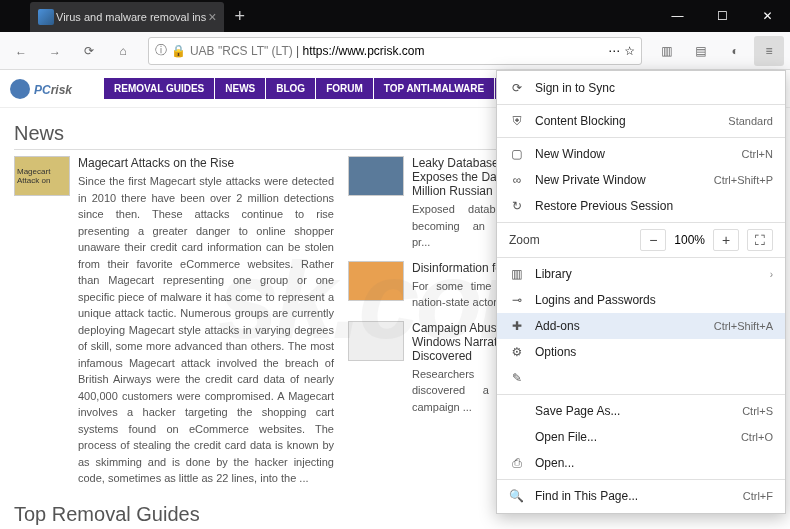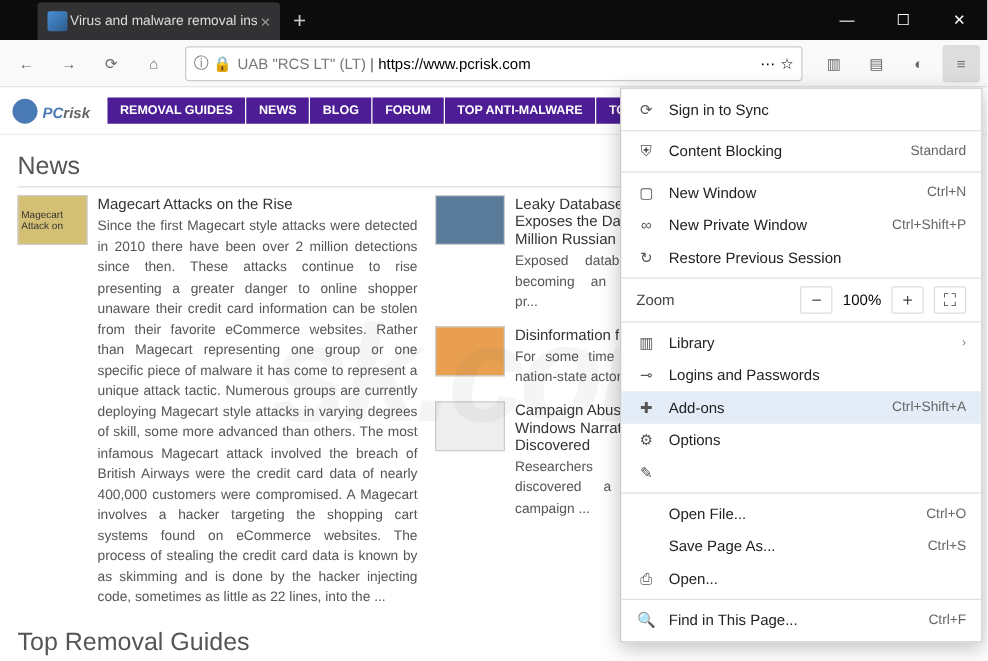--- a/index.html
+++ b/index.html
@@ -13,21 +13,21 @@
 .winctl{margin-left:auto;display:flex}
 .winctl div{width:45px;height:32px;display:flex;align-items:center;justify-content:center;color:#fff;cursor:pointer}
 .toolbar{height:38px;background:#f9f9fa;border-bottom:1px solid #ddd;display:flex;align-items:center;padding:0 6px;gap:4px}
 .tbtn{width:30px;height:30px;display:flex;align-items:center;justify-content:center;color:#666;border-radius:3px;cursor:pointer}
 .urlbar{flex:1;height:28px;background:#fff;border:1px solid #ccc;border-radius:3px;display:flex;align-items:center;padding:0 6px;margin:0 6px;gap:4px}
 .lock{color:#12bc00;font-size:12px}
 .urltext{flex:1;font-size:12px;color:#555}
 .urltext .pre{color:#777}
 .urltext .dom{color:#000}
 .page{height:459px;overflow:hidden;position:relative;background:#fff}
-.sitehead{height:38px;background:#fff;display:flex;align-items:center;padding:0 10px;gap:14px;border-bottom:1px solid #eee}
+.sitehead{height:38px;background:#fff;display:flex;align-items:center;padding:0 10px;gap:32px;border-bottom:1px solid #eee}
 .logo{display:flex;align-items:center;gap:4px}
 .logo-icon{width:20px;height:20px;border-radius:50%;background:#4a7ab5}
 .logo-text{font-size:18px;font-style:italic;font-weight:bold}
 .logo-text .pc{color:#4a7ab5}.logo-text .rk{color:#666}
 .navbar{display:flex;gap:1px}
 .navitem{background:#4c1d95;color:#fff;font-size:10px;padding:5px 10px;font-weight:bold;cursor:pointer}
 .content{padding:8px 14px;display:flex;gap:18px}
 .maincol{flex:1}
 .sidecol{width:210px}
 h2.sec{font-size:20px;color:#555;font-weight:normal;margin:6px 0;border-bottom:1px solid #ddd;padding-bottom:4px}
@@ -230,27 +230,27 @@
   <div class="mrow">
       <span class="mico">⚙</span>
       <span class="mlabel">Options</span>
     </div>
   <div class="mrow">
       <span class="mico">✎</span>
     </div>
   <div class="msep"></div>
   <div class="mrow">
       <span class="mico"></span>
+      <span class="mlabel">Save Page As...</span>
+      <span class="mshort">Ctrl+S</span>
+    </div>
+  <div class="mrow">
+      <span class="mico"></span>
       <span class="mlabel">Open File...</span>
       <span class="mshort">Ctrl+O</span>
-    </div>
-  <div class="mrow">
-      <span class="mico"></span>
-      <span class="mlabel">Save Page As...</span>
-      <span class="mshort">Ctrl+S</span>
     </div>
   <div class="mrow">
       <span class="mico">⎙</span>
       <span class="mlabel">Open...</span>
     </div>
   <div class="msep"></div>
   <div class="mrow">
       <span class="mico">🔍</span>
       <span class="mlabel">Find in This Page...</span>
       <span class="mshort">Ctrl+F</span>

